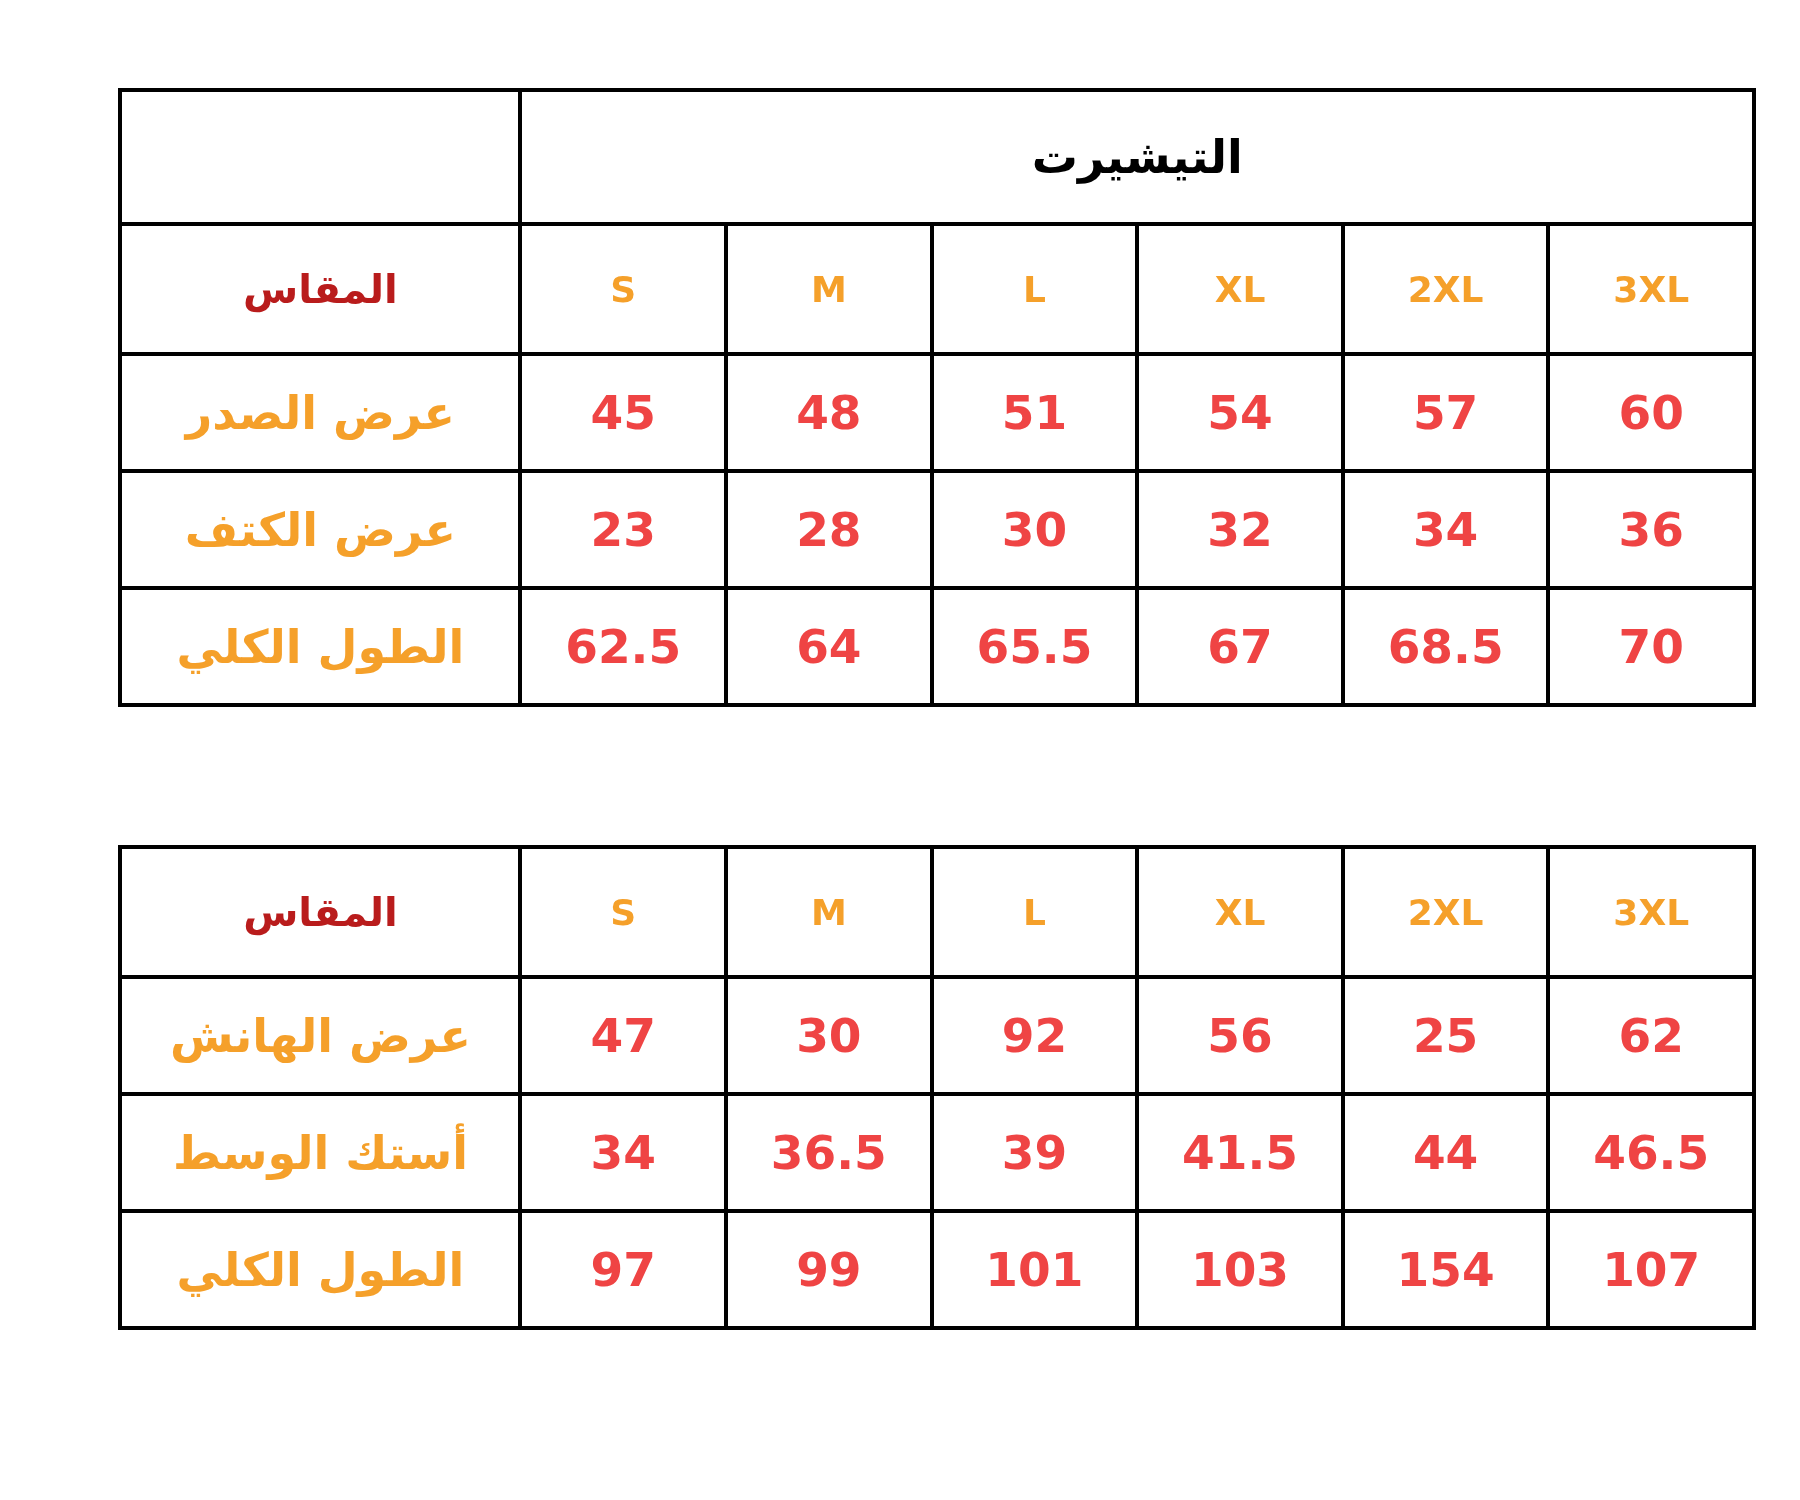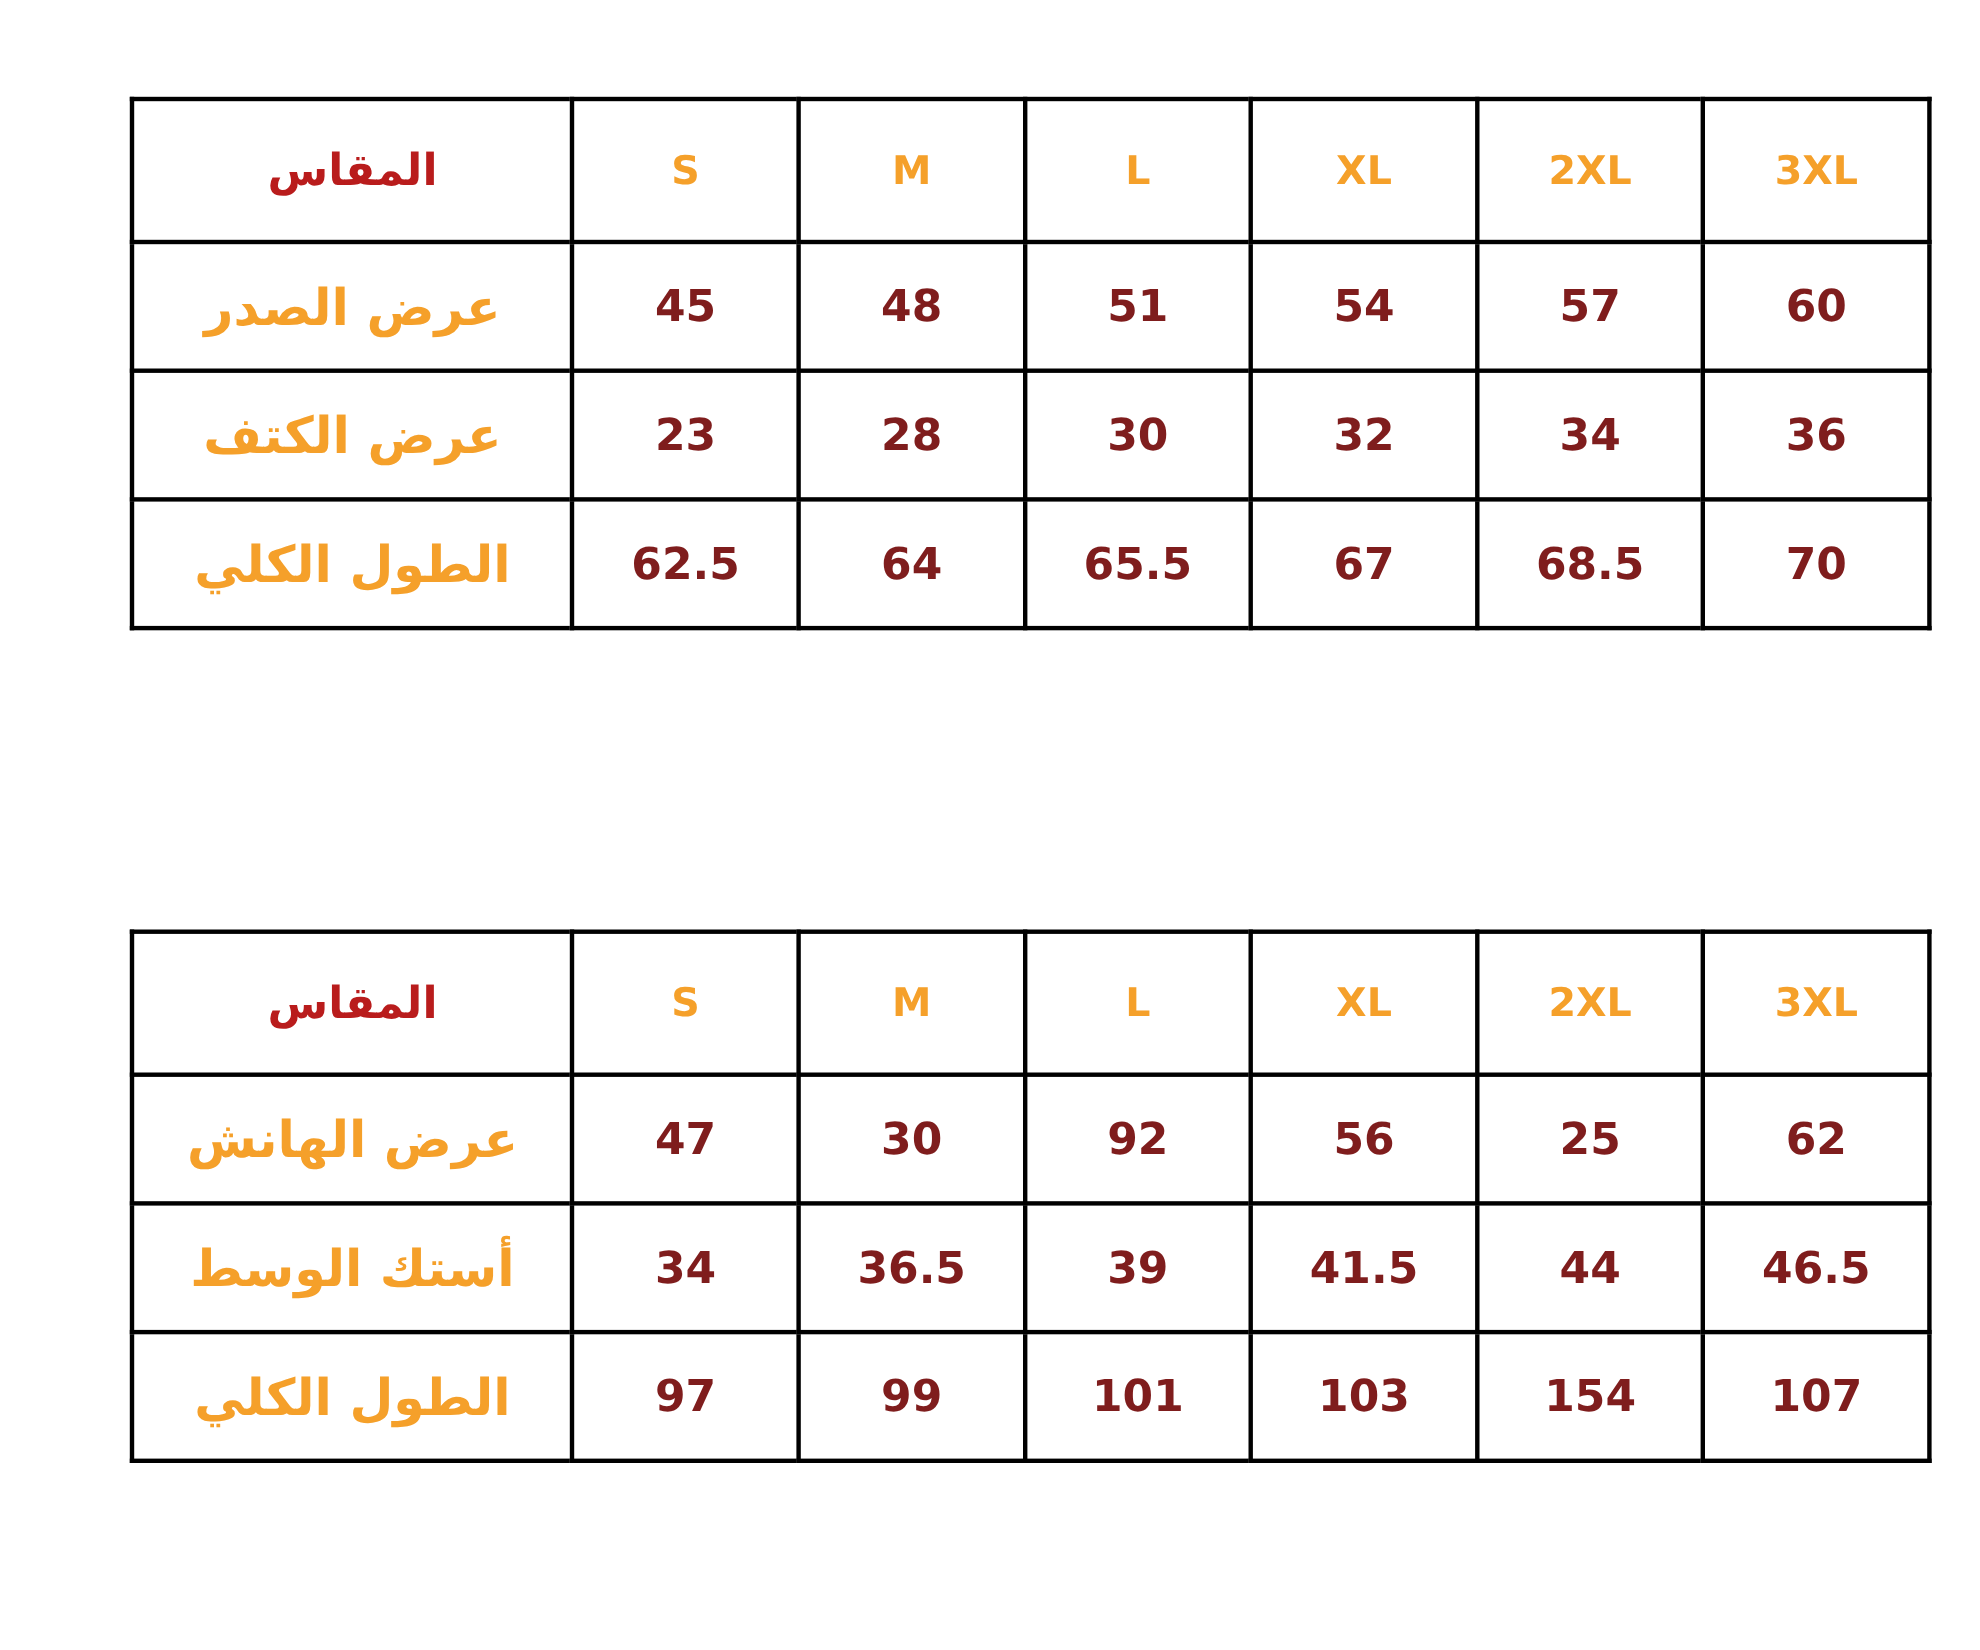--- a/index.html
+++ b/index.html
@@ -71,31 +71,87 @@
   }
 
   tr.data-row td { height: 113px; }
   .row-label {
     font-size: 46px;
     font-weight: bold;
     color: #F5A02A;
     text-align: center;
   }
   .cell-value {
-    font-size: 40px;
-    font-weight: bold;
-    color: #7f1d1d;
+    font-size: 47px;
+    font-weight: bold;
+    color: #ef4444;
   }
 </style>
 </head>
 <body>
 
 <div class="page">
 
   <div class="table-block" id="block-shirt">
+    <table class="size-table">
+      <colgroup>
+        <col class="size-col">
+          <col class="size-col">
+          <col class="size-col">
+        <col class="size-col">
+          <col class="size-col">
+          <col class="size-col">
+        <col class="label-col">
+      </colgroup>
+      <tbody>
+        <tr class="title-row">
+          <td class="title-cell" colspan="6">التيشيرت</td>
+          <td class="title-blank"></td>
+        </tr>
+        <tr class="header-row">
+          <td class="hdr-size">3XL</td>
+          <td class="hdr-size">2XL</td>
+          <td class="hdr-size">XL</td>
+          <td class="hdr-size">L</td>
+          <td class="hdr-size">M</td>
+          <td class="hdr-size">S</td>
+          <td class="hdr-label">المقاس</td>
+        </tr>
+        <tr class="data-row">
+          <td class="cell-value">60</td>
+          <td class="cell-value">57</td>
+          <td class="cell-value">54</td>
+          <td class="cell-value">51</td>
+          <td class="cell-value">48</td>
+          <td class="cell-value">45</td>
+          <td class="row-label">عرض الصدر</td>
+        </tr>
+        <tr class="data-row">
+          <td class="cell-value">36</td>
+          <td class="cell-value">34</td>
+          <td class="cell-value">32</td>
+          <td class="cell-value">30</td>
+          <td class="cell-value">28</td>
+          <td class="cell-value">23</td>
+          <td class="row-label">عرض الكتف</td>
+        </tr>
+        <tr class="data-row">
+          <td class="cell-value">70</td>
+          <td class="cell-value">68.5</td>
+          <td class="cell-value">67</td>
+          <td class="cell-value">65.5</td>
+          <td class="cell-value">64</td>
+          <td class="cell-value">62.5</td>
+          <td class="row-label">الطول الكلي</td>
+        </tr>
+      </tbody>
+    </table>
+  </div>
+
+  <div class="table-block" id="block-pants">
     <table class="size-table">
       <colgroup>
         <col class="size-col">
           <col class="size-col">
           <col class="size-col">
         <col class="size-col">
           <col class="size-col">
           <col class="size-col">
         <col class="label-col">
       </colgroup>
@@ -103,72 +159,20 @@
         <tr class="header-row">
           <td class="hdr-size">3XL</td>
           <td class="hdr-size">2XL</td>
           <td class="hdr-size">XL</td>
           <td class="hdr-size">L</td>
           <td class="hdr-size">M</td>
           <td class="hdr-size">S</td>
           <td class="hdr-label">المقاس</td>
         </tr>
         <tr class="data-row">
-          <td class="cell-value">60</td>
-          <td class="cell-value">57</td>
-          <td class="cell-value">54</td>
-          <td class="cell-value">51</td>
-          <td class="cell-value">48</td>
-          <td class="cell-value">45</td>
-          <td class="row-label">عرض الصدر</td>
-        </tr>
-        <tr class="data-row">
-          <td class="cell-value">36</td>
-          <td class="cell-value">34</td>
-          <td class="cell-value">32</td>
-          <td class="cell-value">30</td>
-          <td class="cell-value">28</td>
-          <td class="cell-value">23</td>
-          <td class="row-label">عرض الكتف</td>
-        </tr>
-        <tr class="data-row">
-          <td class="cell-value">70</td>
-          <td class="cell-value">68.5</td>
-          <td class="cell-value">67</td>
-          <td class="cell-value">65.5</td>
-          <td class="cell-value">64</td>
-          <td class="cell-value">62.5</td>
-          <td class="row-label">الطول الكلي</td>
-        </tr>
-      </tbody>
-    </table>
-  </div>
-
-  <div class="table-block" id="block-pants">
-    <table class="size-table">
-      <colgroup>
-        <col class="size-col">
-          <col class="size-col">
-          <col class="size-col">
-        <col class="size-col">
-          <col class="size-col">
-          <col class="size-col">
-        <col class="label-col">
-      </colgroup>
-      <tbody>
-        <tr class="header-row">
-          <td class="hdr-size">3XL</td>
-          <td class="hdr-size">2XL</td>
-          <td class="hdr-size">XL</td>
-          <td class="hdr-size">L</td>
-          <td class="hdr-size">M</td>
-          <td class="hdr-size">S</td>
-          <td class="hdr-label">المقاس</td>
-        </tr>
-        <tr class="data-row">
           <td class="cell-value">62</td>
           <td class="cell-value">25</td>
           <td class="cell-value">56</td>
           <td class="cell-value">92</td>
           <td class="cell-value">30</td>
           <td class="cell-value">47</td>
           <td class="row-label">عرض الهانش</td>
         </tr>
         <tr class="data-row">
           <td class="cell-value">46.5</td>

